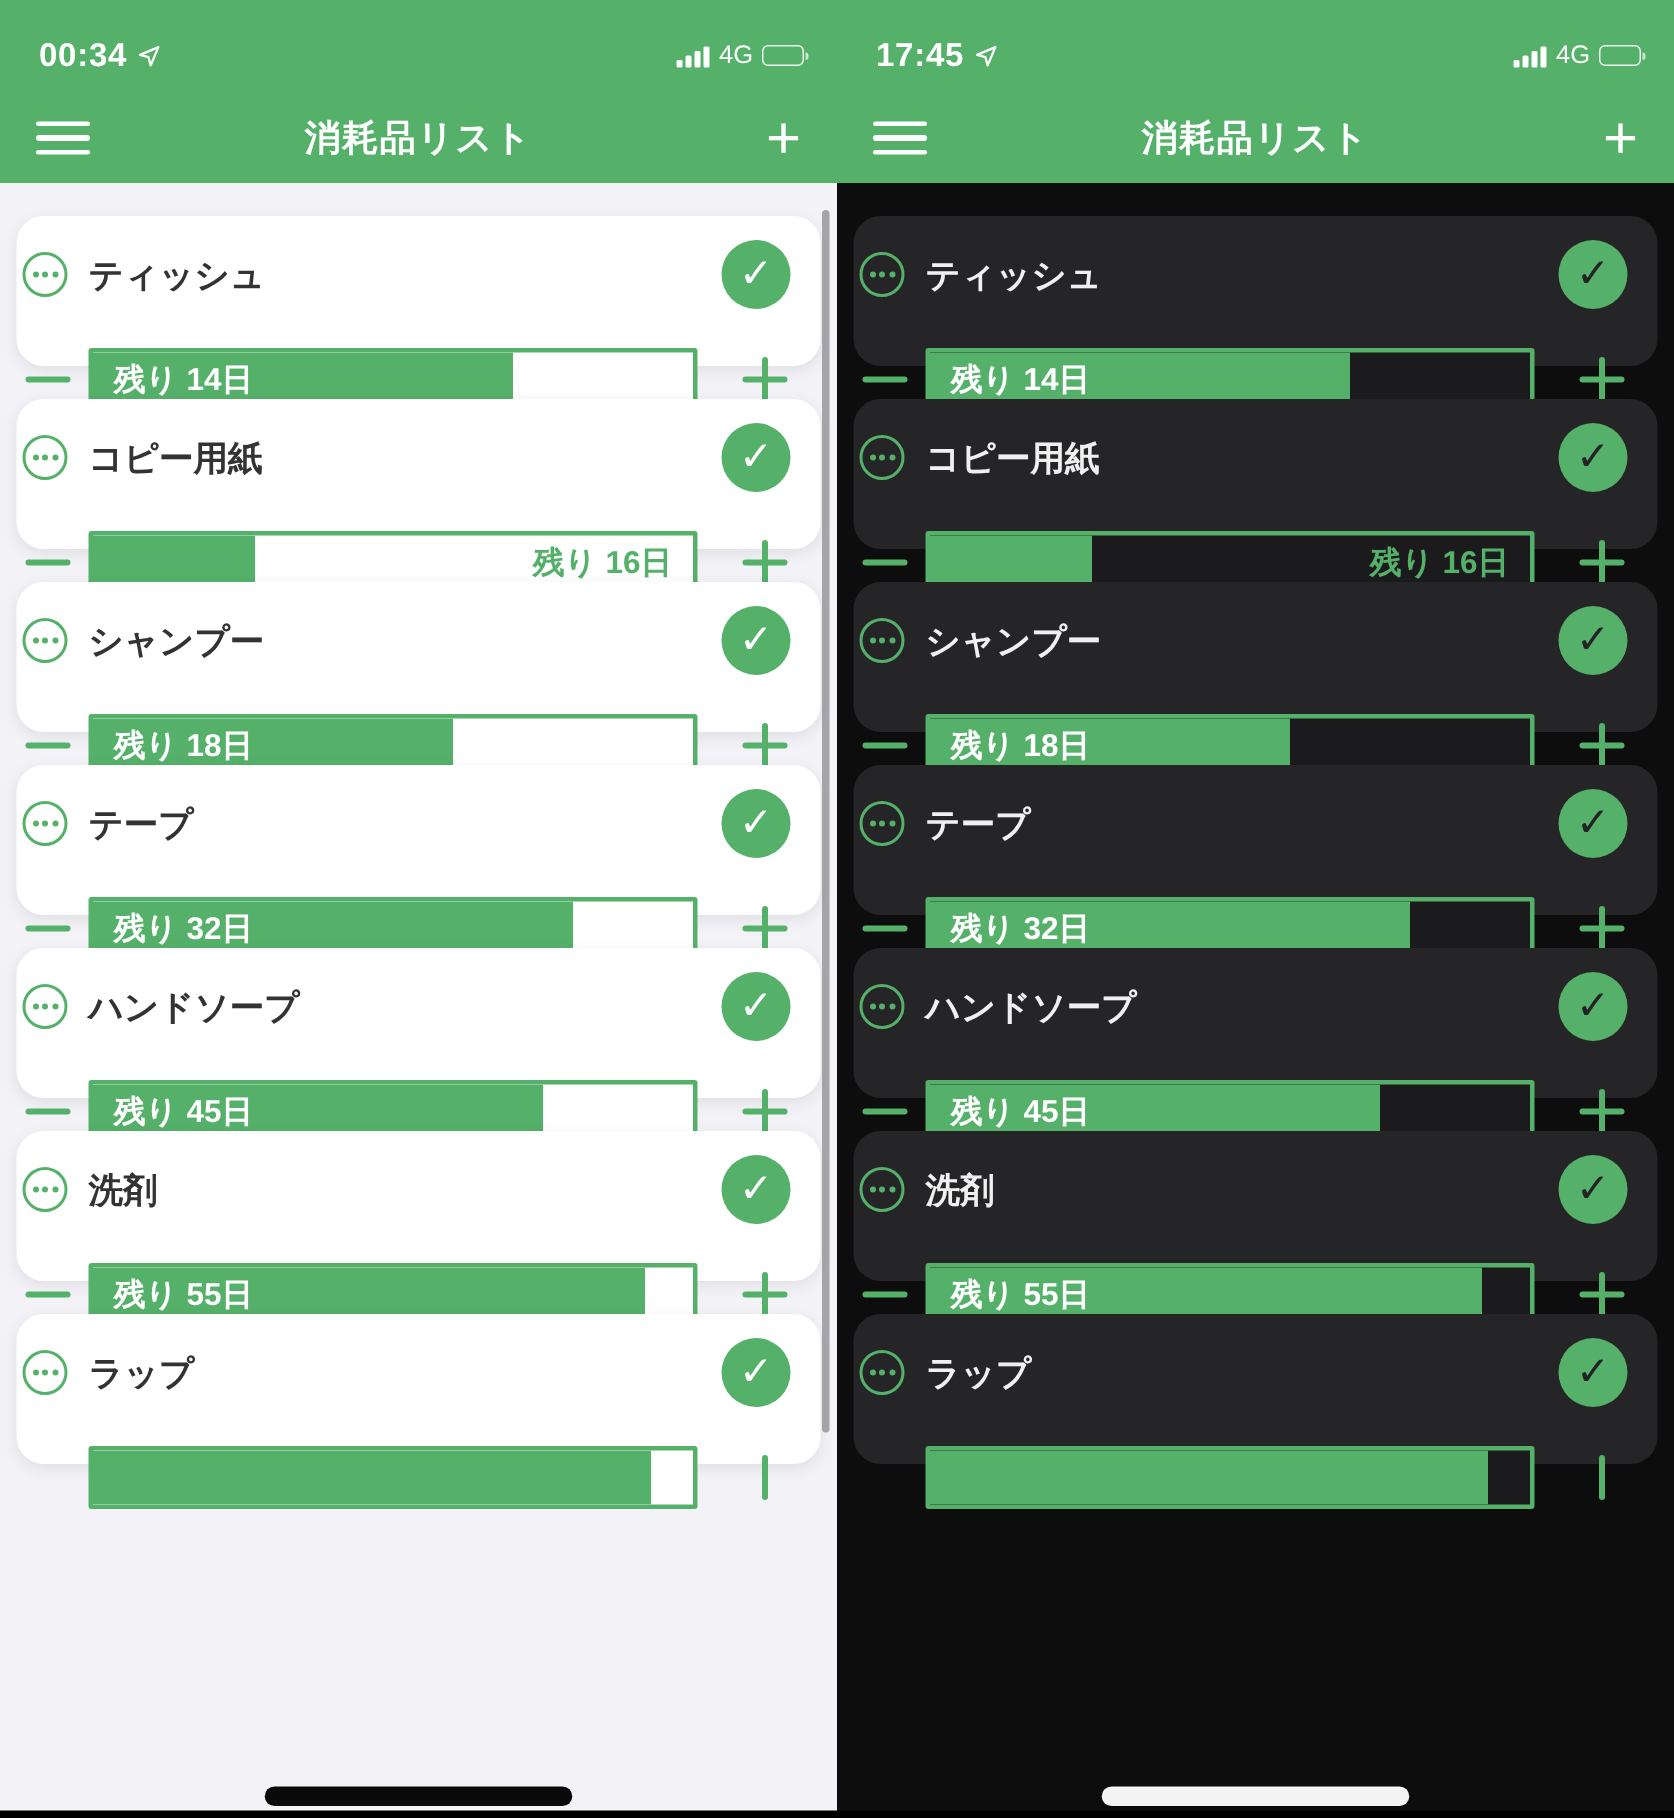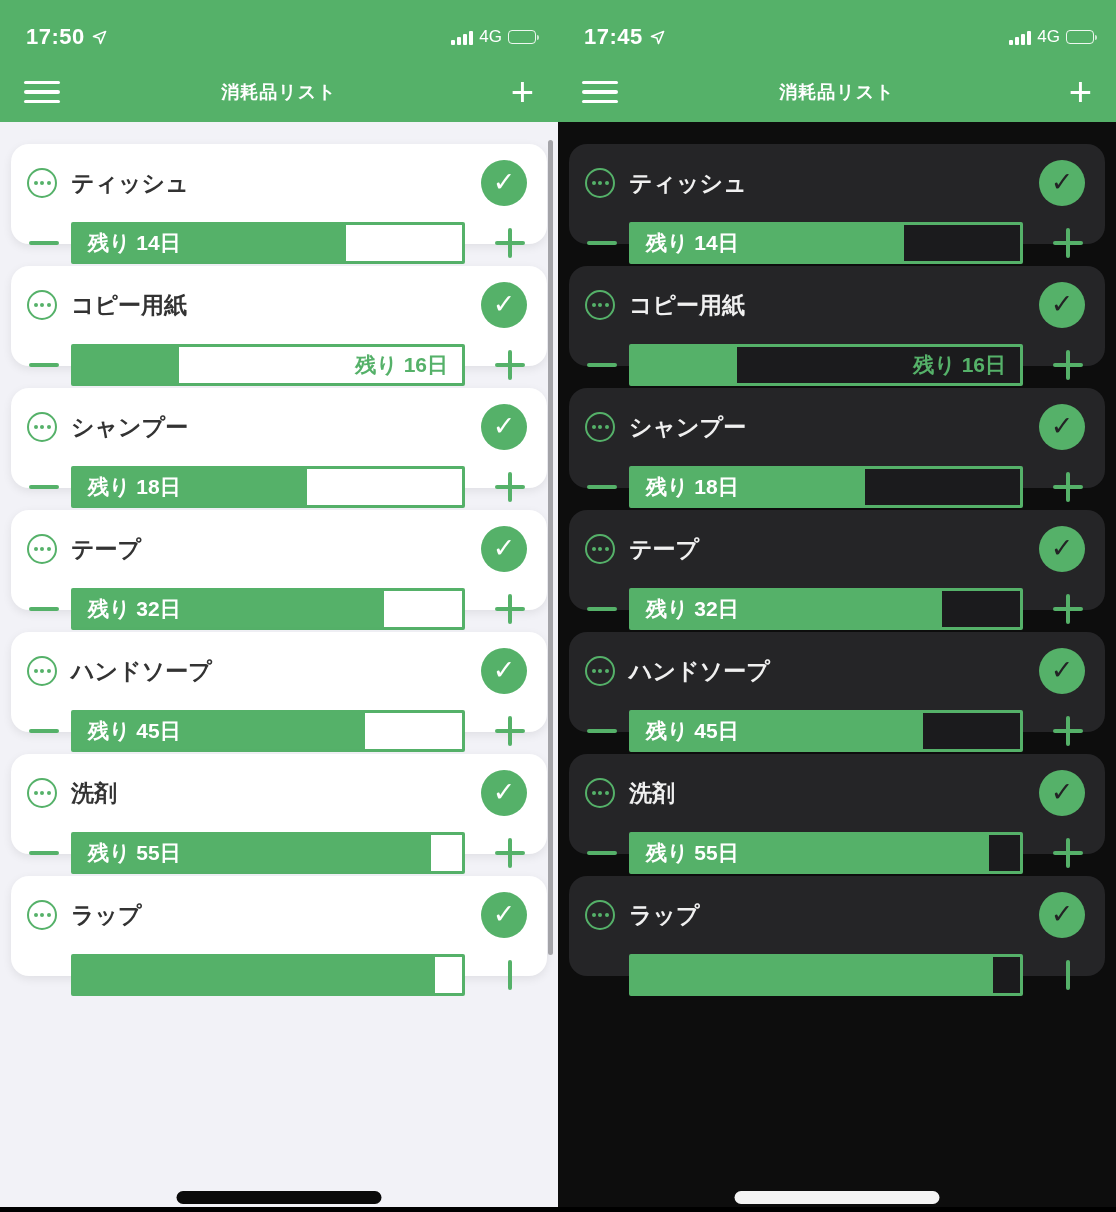--- a/index.html
+++ b/index.html
@@ -22,43 +22,43 @@
   .signal i:nth-child(1){height:5px;} .signal i:nth-child(2){height:8px;}
   .signal i:nth-child(3){height:11px;} .signal i:nth-child(4){height:14px;}
   .sb-net { font-size:17px; font-weight:400; }
   .battery { position:relative; width:28px; height:14px; border:1.5px solid rgba(255,255,255,.9); border-radius:4px; padding:1.5px; }
   .battery .fill { height:100%; width:72%; background:#fff; border-radius:1.5px; }
   .battery .nub { position:absolute; right:-4px; top:4px; width:2.5px; height:5px; background:rgba(255,255,255,.7); border-radius:0 2px 2px 0; }
 
   .navbar { height:60px; display:flex; align-items:center; padding:0 24px; color:#fff; }
   .hamburger { width:36px; display:flex; flex-direction:column; gap:6px; cursor:pointer; }
   .hamburger i { display:block; height:3.5px; background:#fff; border-radius:2px; }
-  .nav-title { position:absolute; left:0; right:0; text-align:center; font-size:18px; font-weight:700; letter-spacing:1px; pointer-events:none; }
+  .nav-title { position:absolute; left:0; right:0; text-align:center; font-size:24px; font-weight:700; letter-spacing:1px; pointer-events:none; }
   .nav-add { margin-left:auto; font-size:40px; font-weight:200; line-height:36px; cursor:pointer; }
 
   
   .list { padding:22px 11px 0 11px; display:flex; flex-direction:column; gap:22px; }
-  .card { border-radius:18px; height:100px; padding:16px 20px 0 16px; position:relative; }
+  .card { border-radius:18px; height:100px; padding:16px 20px 0 4px; position:relative; }
   .light .card { background:var(--light-card); box-shadow:0 3px 10px rgba(0,0,0,.08); }
   .dark .card  { background:var(--dark-card); }
 
   .card-top { display:flex; align-items:center; height:46px; }
   .ellipsis-ic { width:30px; height:30px; border:2px solid var(--green); border-radius:50%;
                  display:flex; align-items:center; justify-content:center; gap:2.5px; flex:none; }
   .ellipsis-ic i { width:4px; height:4px; border-radius:50%; background:var(--green); display:block; }
   .item-name { margin-left:14px; font-size:23px; font-weight:700; }
   .light .item-name { color:var(--light-text); }
   .dark  .item-name { color:var(--dark-text); }
   .check-circle { margin-left:auto; width:46px; height:46px; border-radius:50%; background:var(--green);
                   display:flex; align-items:center; justify-content:center; cursor:pointer; }
   .check-circle span { font-size:27px; font-weight:700; transform:translateY(-1px); }
   .light .check-circle span { color:#fff; }
   .dark  .check-circle span { color:var(--dark-check); }
 
-  .card-row { display:flex; align-items:center; margin-top:16px; height:42px; }
+  .card-row { display:flex; align-items:center; margin-top:26px; height:42px; }
   .step-btn { width:34px; height:42px; position:relative; cursor:pointer; flex:none; }
   .step-btn i, .step-btn b { position:absolute; background:var(--green); border-radius:2px; }
   .step-btn i { left:2px; right:2px; top:19px; height:4px; }
   .step-btn.plus b { top:6px; bottom:6px; left:15px; width:4px; }
 
   .bar { flex:1; margin:0 28px 0 10px; height:42px; border:3px solid var(--green); border-radius:2px;
          position:relative; overflow:hidden; }
   .light .bar { background:#fff; }
   .dark  .bar { background:var(--dark-track); }
   .bar .fill { position:absolute; left:0; top:0; bottom:0; background:var(--green); }
@@ -75,21 +75,21 @@
   .light .home-indicator { background:#0a0a0a; }
   .dark  .home-indicator { background:#f4f4f4; }
   .bottom-strip { position:absolute; left:0; right:0; bottom:0; height:5px; background:#000; z-index:6; }
 </style>
 </head>
 <body>
 
 <div class="phone light">
   <div class="app-header">
     <div class="statusbar">
-      <span class="sb-time">17:50</span>
+      <span class="sb-time">00:34</span>
       <span class="loc-arrow">
         <svg width="15" height="15" viewBox="0 0 16 16">
             <path d="M14.5 1.5 L9 14.5 L7.4 8.6 L1.5 7 Z" fill="none" stroke="#fff" stroke-width="1.6" stroke-linejoin="round"></path>
           </svg>
       </span>
       <span class="sb-right">
         <span class="signal">
             <i></i>
             <i></i>
             <i></i>

